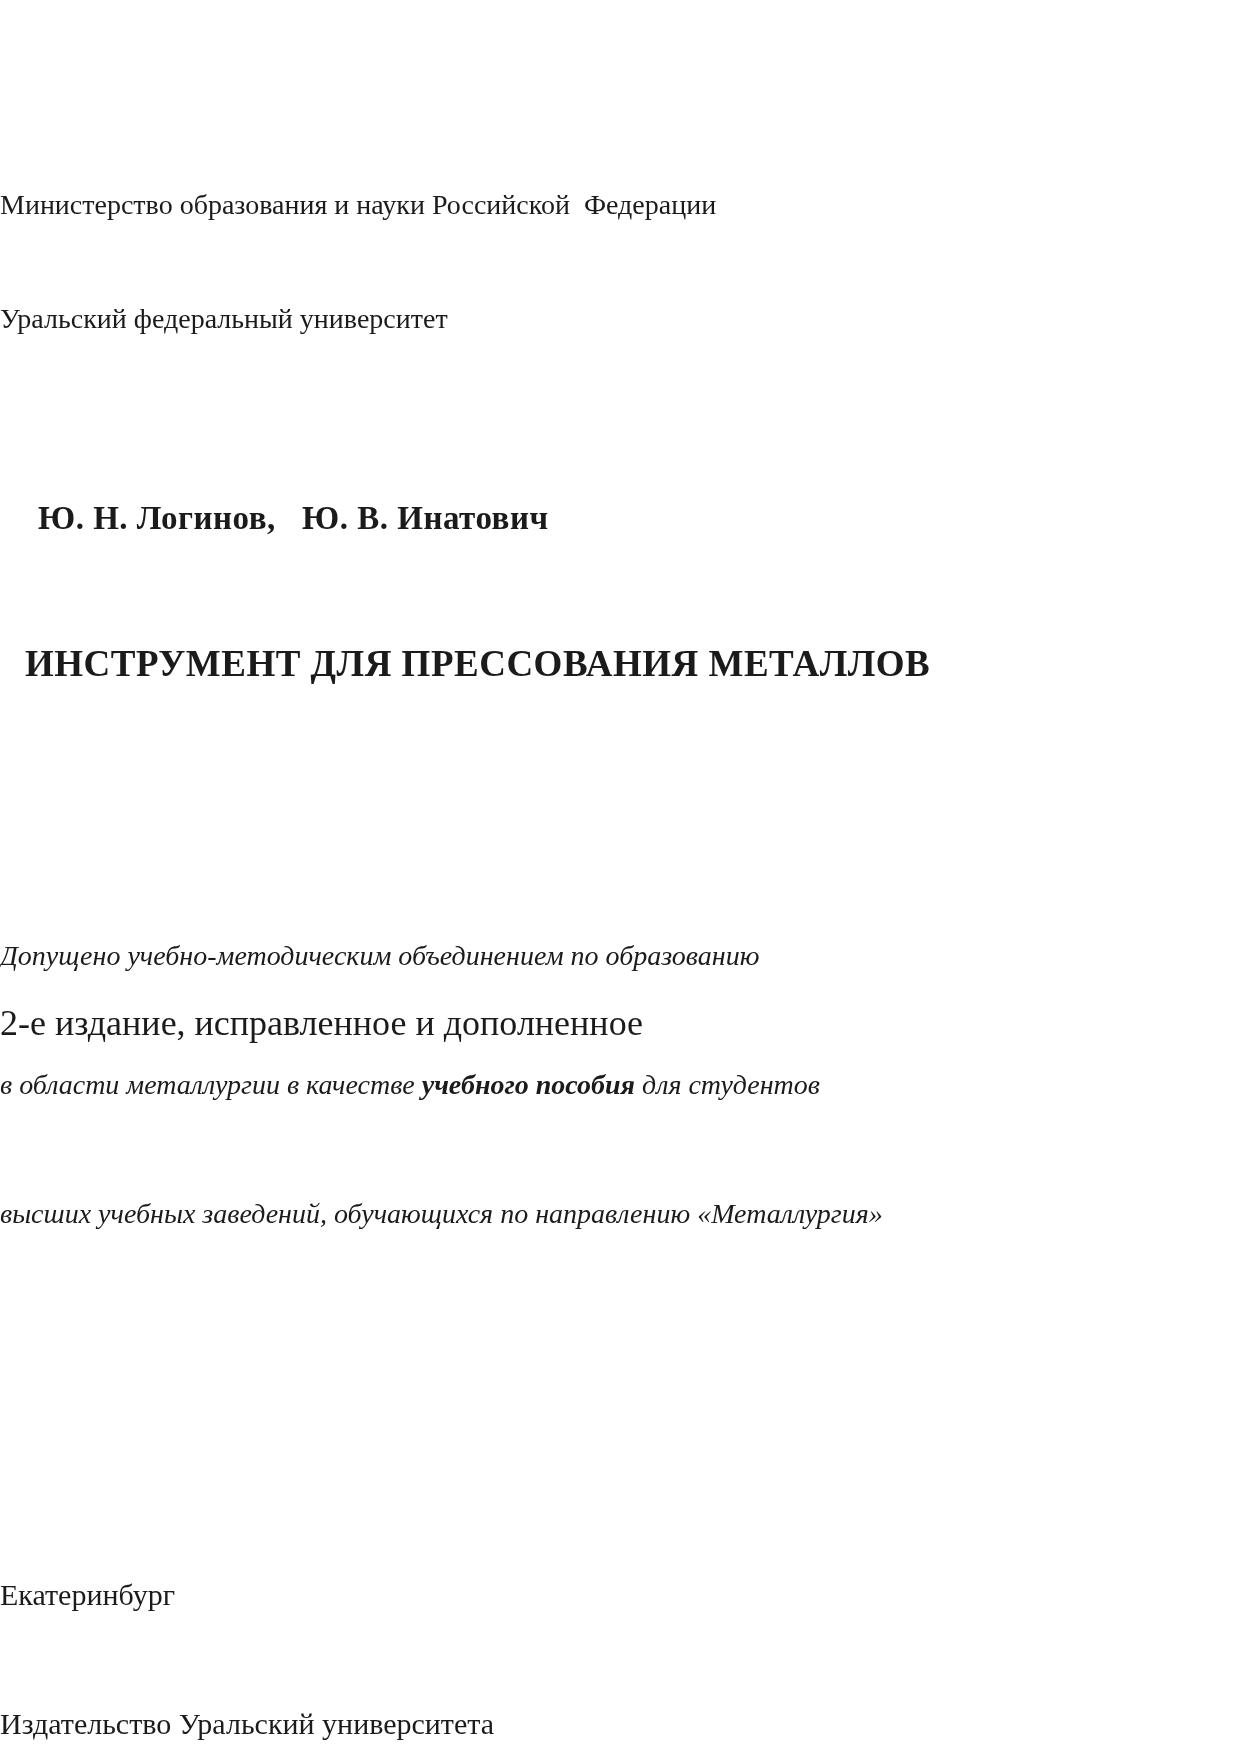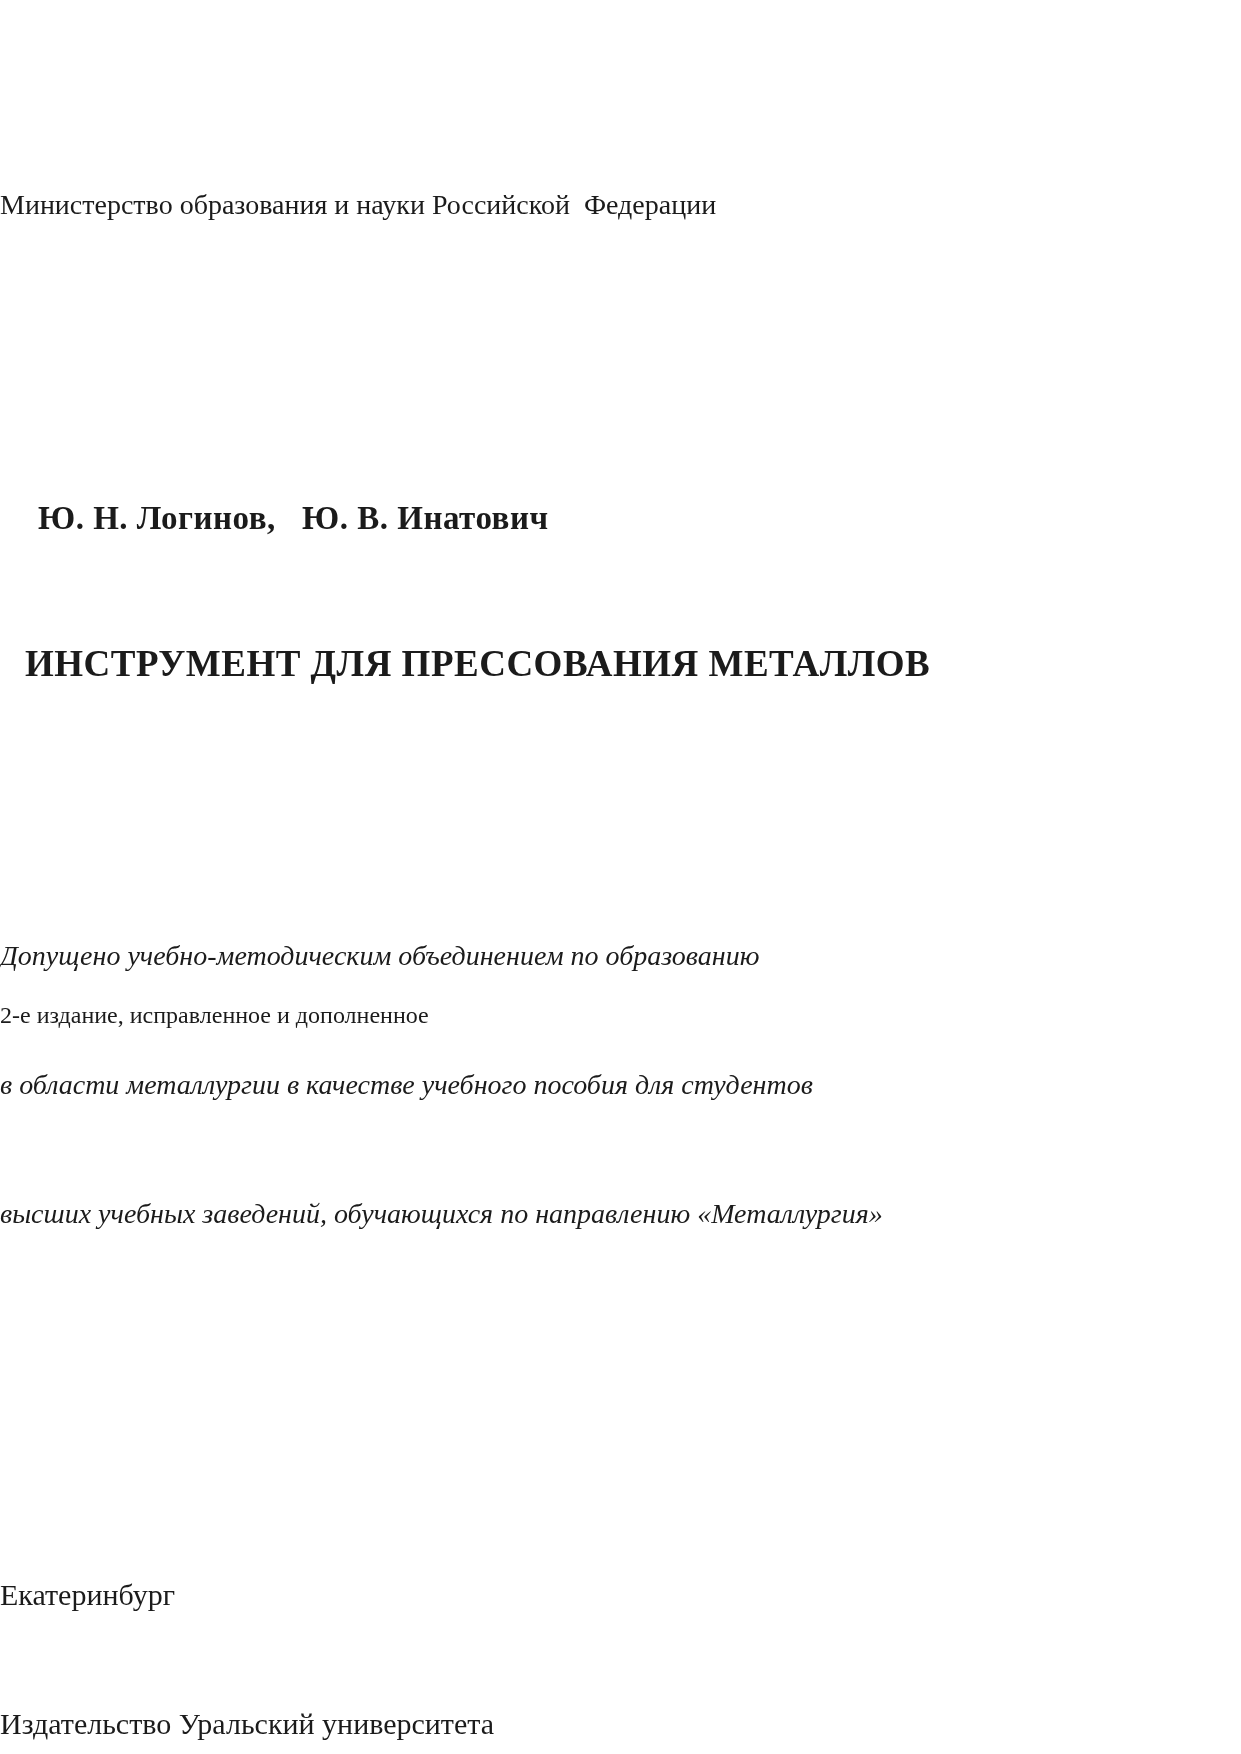--- a/index.html
+++ b/index.html
@@ -47,39 +47,40 @@
     letter-spacing: 0.5px;
     padding-left: 25px;
   }
   .approval-block {
     top: 848px;
     font-size: 28px;
     line-height: 43px;
     font-style: italic;
   }
   .approval-block .bold-part {
-    font-weight: normal;
+    font-weight: bold;
   }
   .edition-line {
     top: 1002px;
-    font-size: 24px;
+    font-size: 36px;
   }
   .imprint-block {
     top: 1487px;
     font-size: 30px;
     line-height: 43px;
   }
 </style>
 </head>
 <body>
 
 <div class="page">
 
   <div class="centered header-block">
     <div>Министерство образования и науки Российской  Федерации</div>
+    <div>Уральский федеральный университет</div>
   </div>
 
   <div class="centered authors-line">Ю. Н. Логинов,   Ю. В. Инатович</div>
 
   <div class="centered book-title">ИНСТРУМЕНТ ДЛЯ ПРЕССОВАНИЯ МЕТАЛЛОВ</div>
 
   <div class="centered approval-block">
     <div>Допущено учебно-методическим объединением по образованию</div>
     <div><span>в области металлургии в качестве </span><span class="bold-part">учебного пособия</span><span> для студентов</span></div>
     <div>высших учебных заведений, обучающихся по направлению «Металлургия»</div>

